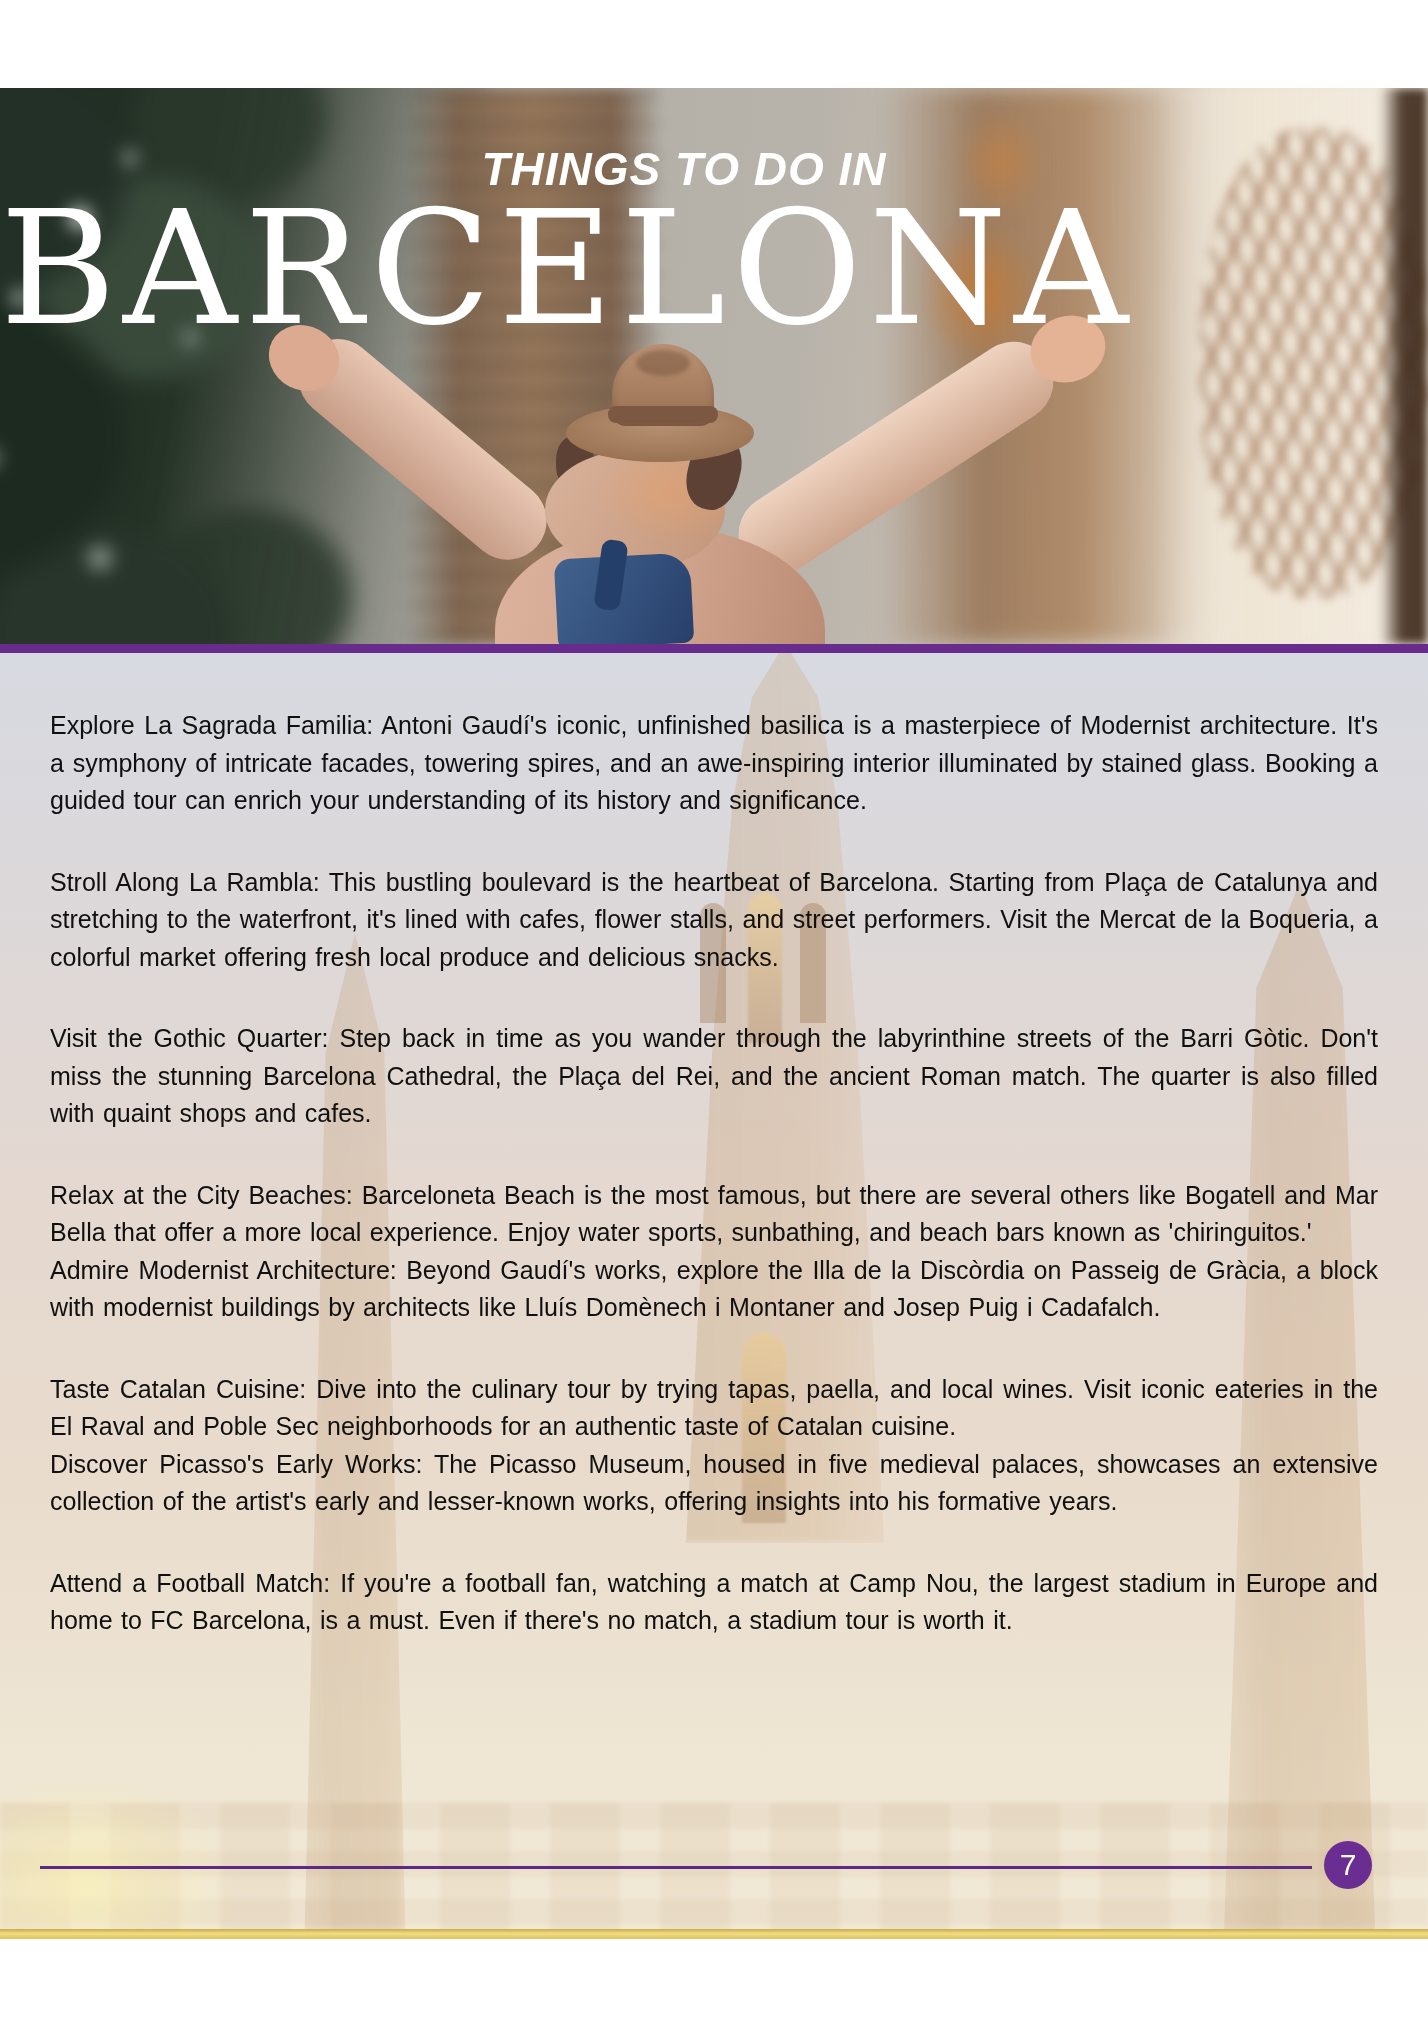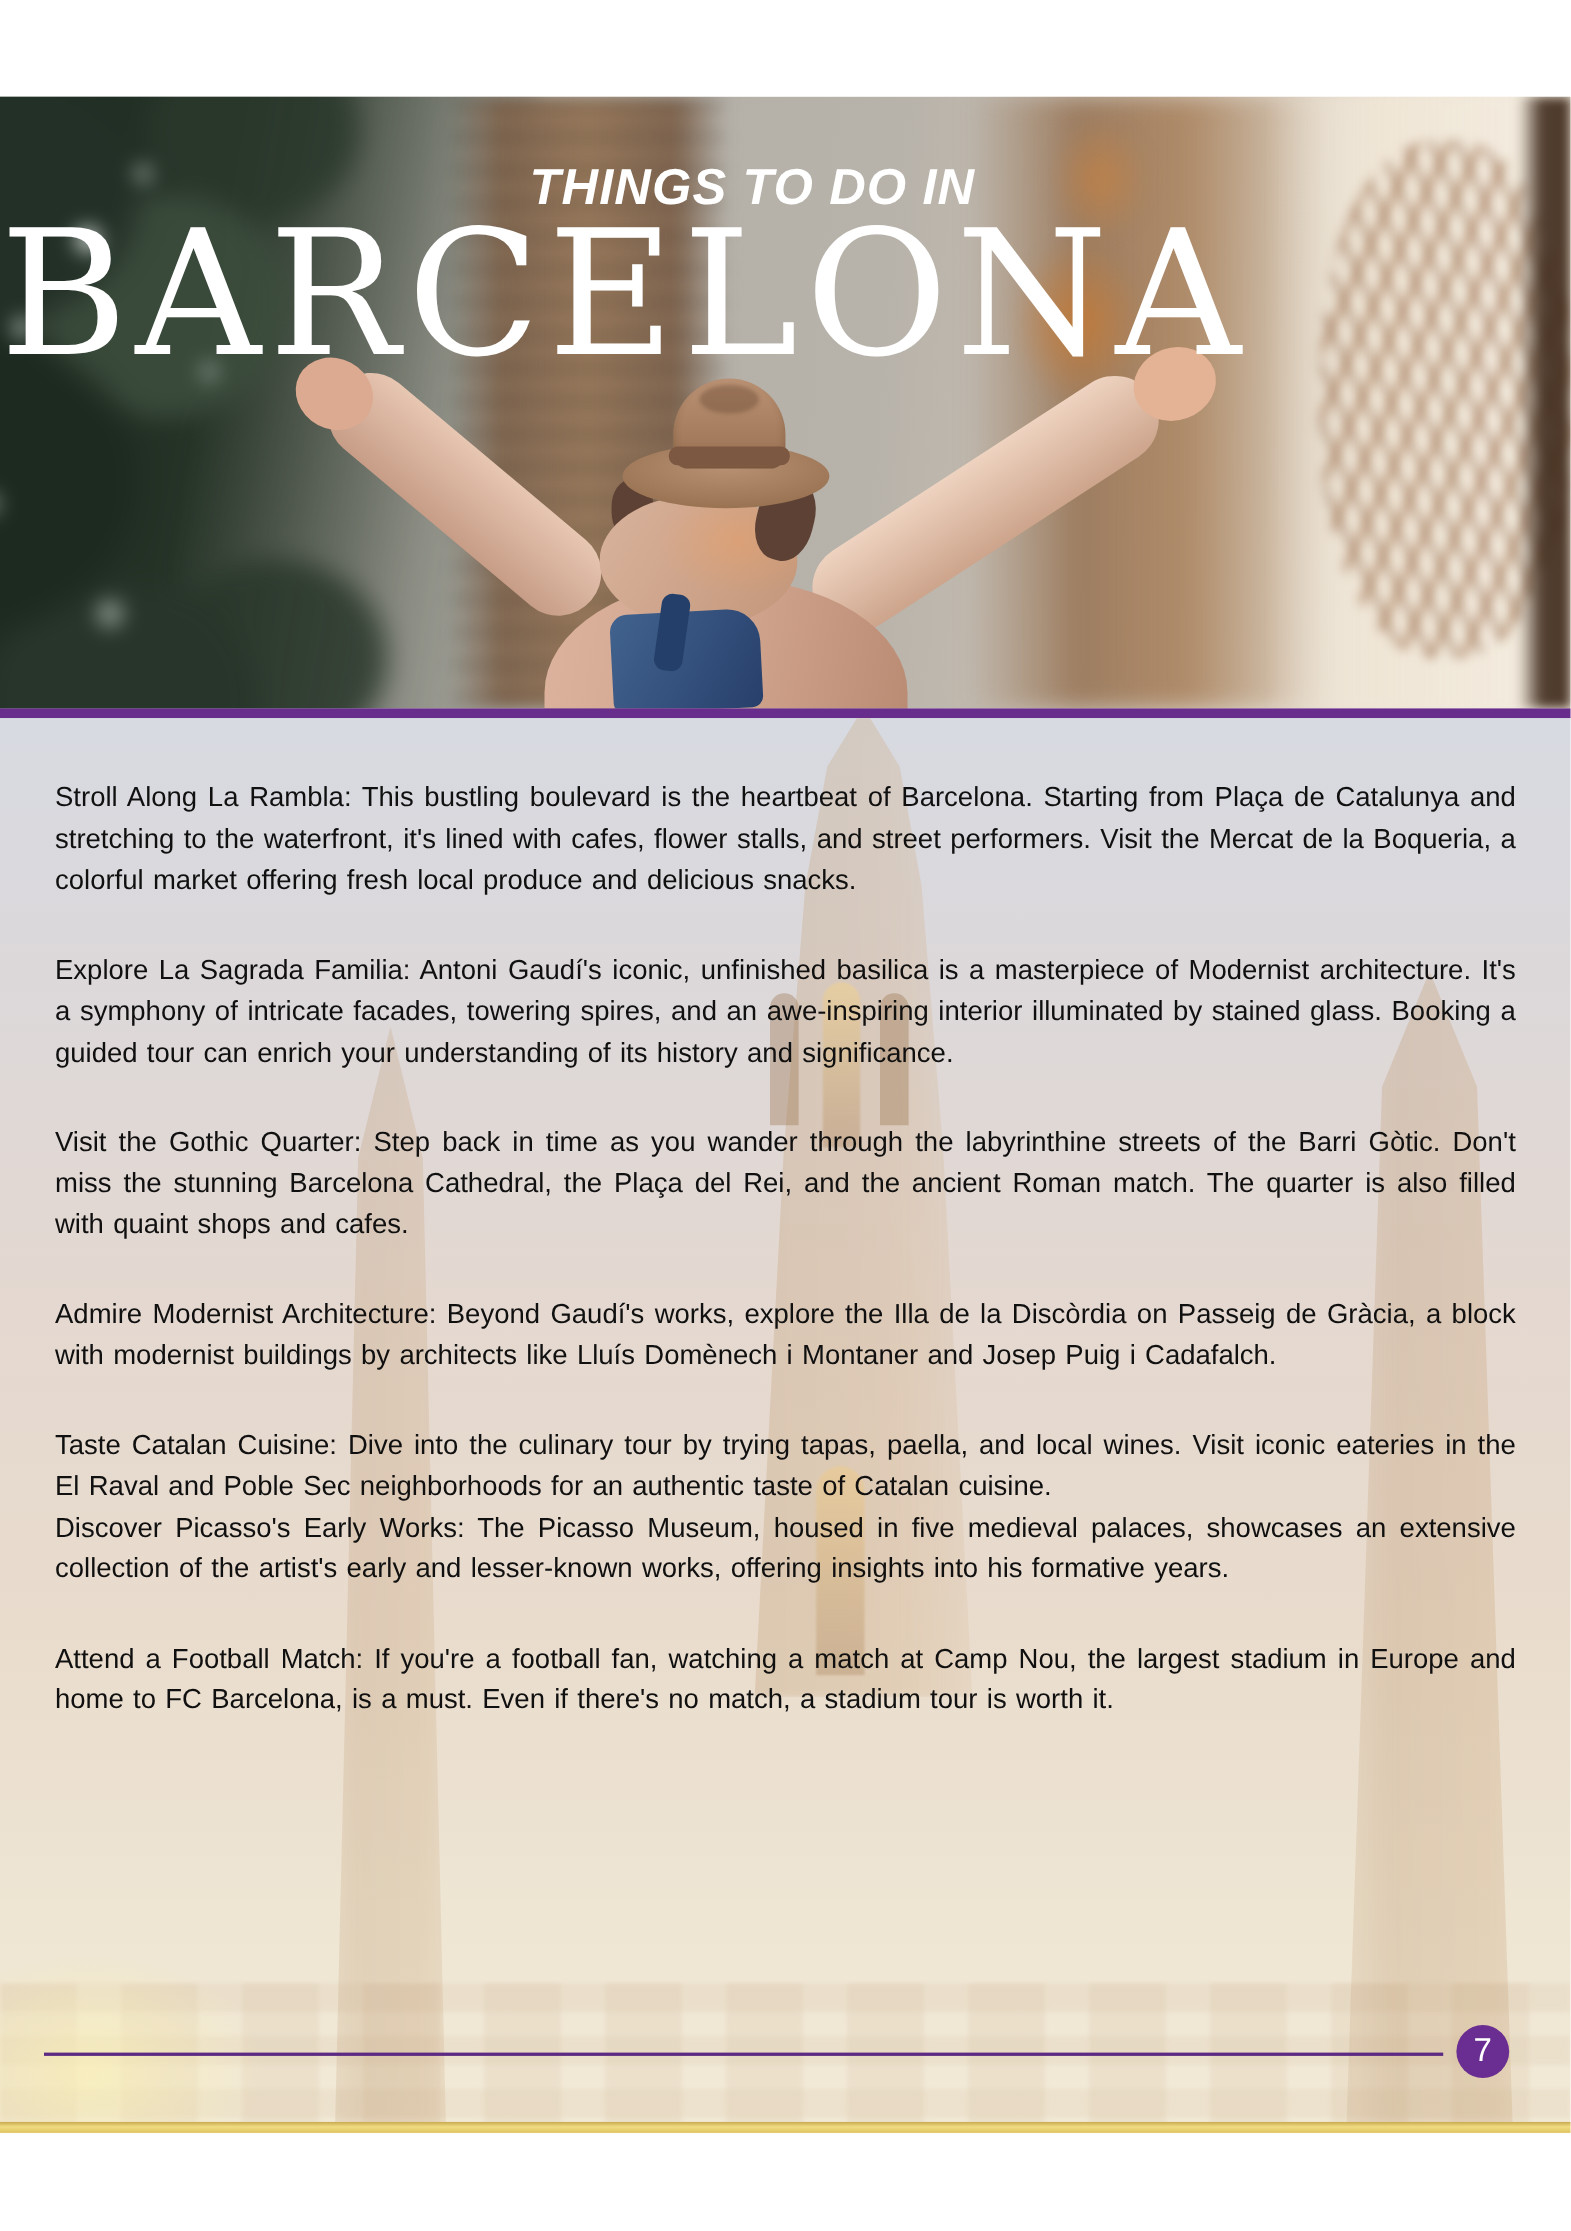--- a/index.html
+++ b/index.html
@@ -160,29 +160,30 @@
       <div class="cb cb-arch3"></div>
       <div class="cb cb-arch4"></div>
       <div class="cb cb-spire-left"></div>
       <div class="cb cb-spire-right"></div>
       <div class="cb cb-wall"></div>
       <div class="cb cb-glow-bl"></div>
     </div>
 
     <div class="text-col">
       <div class="group">
+        <p class="para">Explore La Sagrada Familia: Antoni Gaudí's iconic, unfinished basilica is a masterpiece of Modernist architecture. It's a symphony of intricate facades, towering spires, and an awe-inspiring interior illuminated by stained glass. Booking a guided tour can enrich your understanding of its history and significance.</p>
+      </div>
+      <div class="group">
         <p class="para">Stroll Along La Rambla: This bustling boulevard is the heartbeat of Barcelona. Starting from Plaça de Catalunya and stretching to the waterfront, it's lined with cafes, flower stalls, and street performers. Visit the Mercat de la Boqueria, a colorful market offering fresh local produce and delicious snacks.</p>
       </div>
       <div class="group">
-        <p class="para">Explore La Sagrada Familia: Antoni Gaudí's iconic, unfinished basilica is a masterpiece of Modernist architecture. It's a symphony of intricate facades, towering spires, and an awe-inspiring interior illuminated by stained glass. Booking a guided tour can enrich your understanding of its history and significance.</p>
-      </div>
-      <div class="group">
         <p class="para">Visit the Gothic Quarter: Step back in time as you wander through the labyrinthine streets of the Barri Gòtic. Don't miss the stunning Barcelona Cathedral, the Plaça del Rei, and the ancient Roman match. The quarter is also filled with quaint shops and cafes.</p>
       </div>
       <div class="group">
+        <p class="para">Relax at the City Beaches: Barceloneta Beach is the most famous, but there are several others like Bogatell and Mar Bella that offer a more local experience. Enjoy water sports, sunbathing, and beach bars known as 'chiringuitos.'</p>
         <p class="para">Admire Modernist Architecture: Beyond Gaudí's works, explore the Illa de la Discòrdia on Passeig de Gràcia, a block with modernist buildings by architects like Lluís Domènech i Montaner and Josep Puig i Cadafalch.</p>
       </div>
       <div class="group">
         <p class="para">Taste Catalan Cuisine: Dive into the culinary tour by trying tapas, paella, and local wines. Visit iconic eateries in the El Raval and Poble Sec neighborhoods for an authentic taste of Catalan cuisine.</p>
         <p class="para">Discover Picasso's Early Works: The Picasso Museum, housed in five medieval palaces, showcases an extensive collection of the artist's early and lesser-known works, offering insights into his formative years.</p>
       </div>
       <div class="group">
         <p class="para">Attend a Football Match: If you're a football fan, watching a match at Camp Nou, the largest stadium in Europe and home to FC Barcelona, is a must. Even if there's no match, a stadium tour is worth it.</p>
       </div>
     </div>

